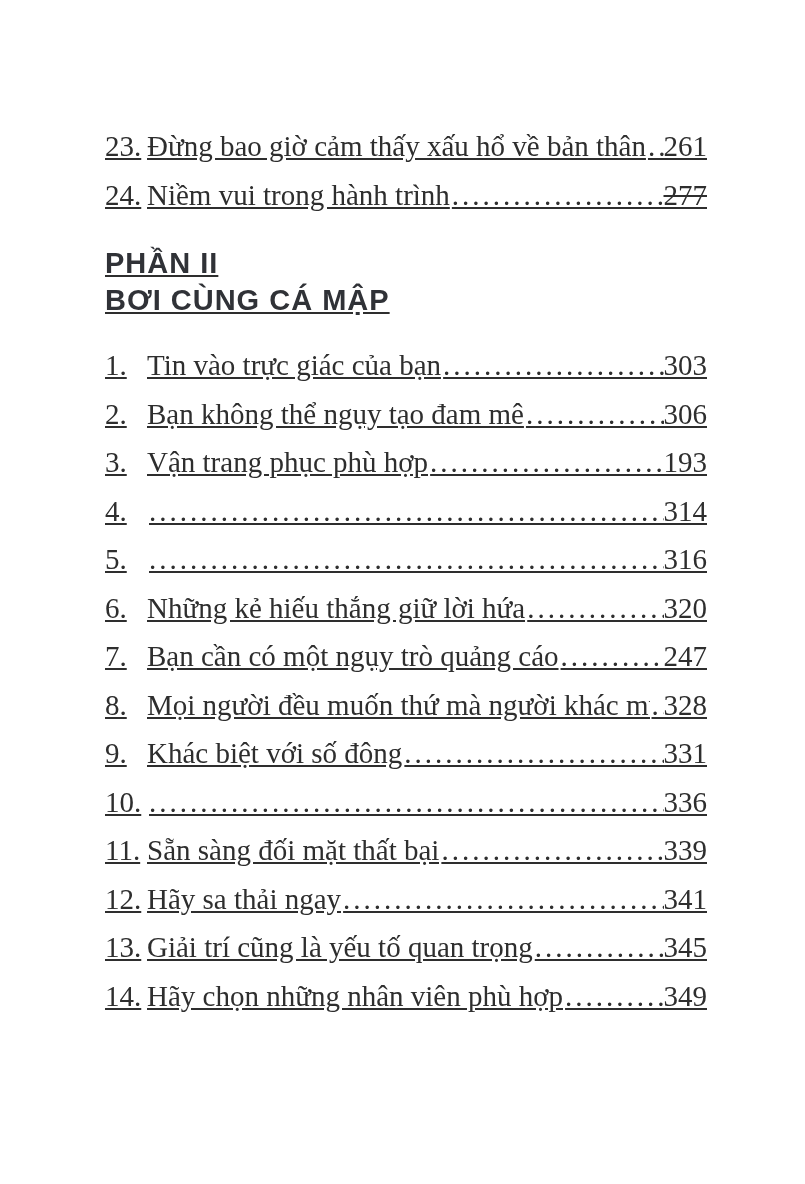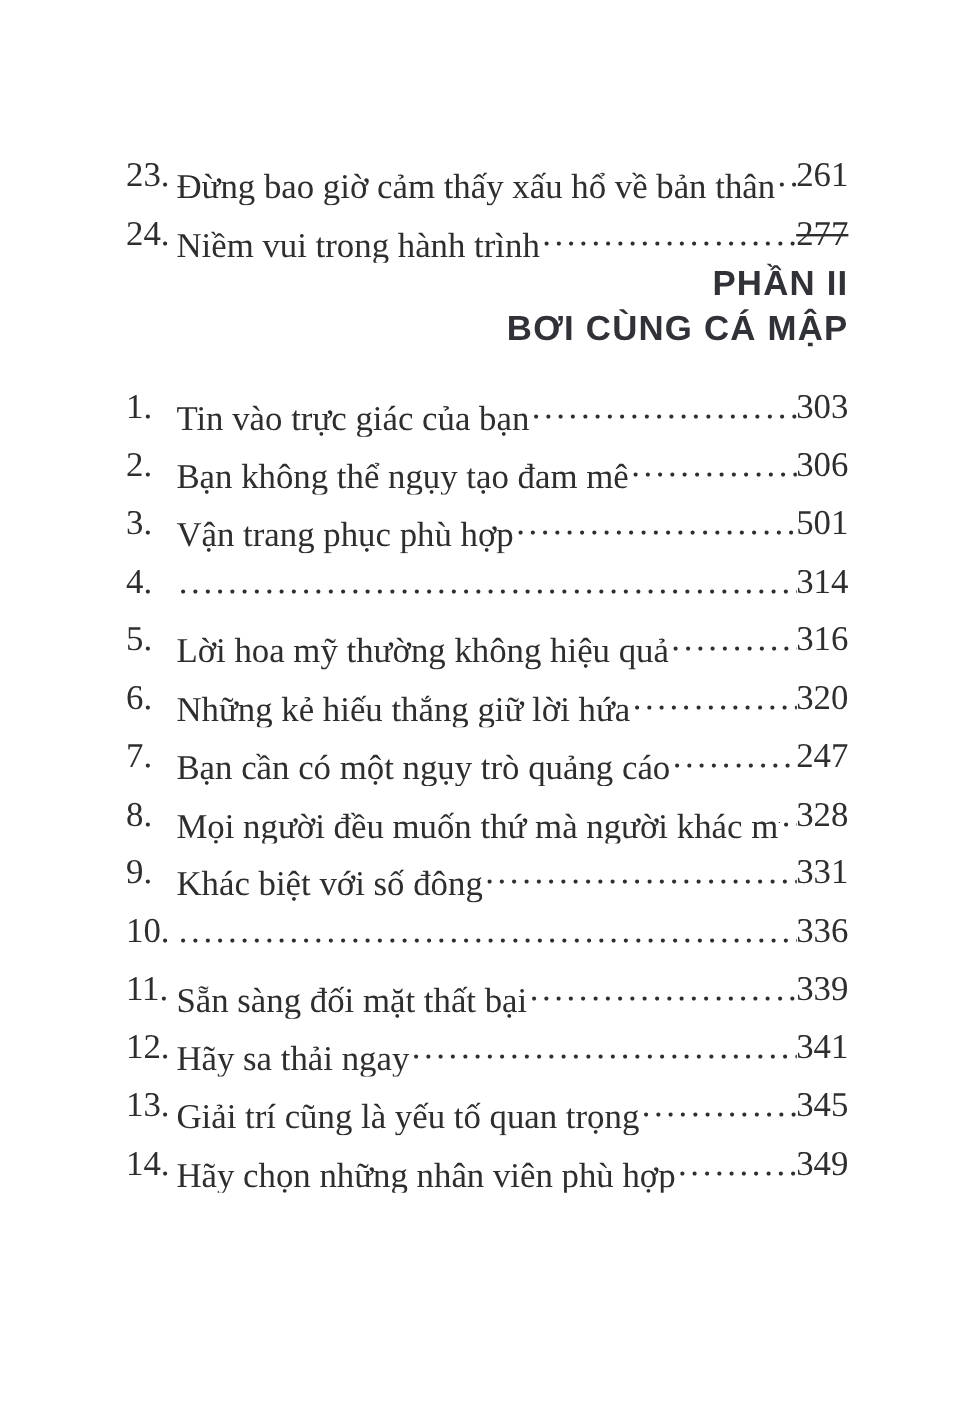--- a/index.html
+++ b/index.html
@@ -13,59 +13,60 @@
     overflow: hidden;
     font-family: "Liberation Serif", "DejaVu Serif", serif;
     color: #2e2e2e;
   }
   .page {
     box-sizing: border-box;
     width: 805px;
     height: 1004px;
     padding: 122px 98px 0 105px;
     background: #ffffff;
+    text-decoration: underline;
   }
   .toc-row {
     display: flex;
     align-items: stretch;
     height: 48.5px;
     line-height: 48.5px;
     font-size: 29px;
     white-space: nowrap;
   }
   .toc-num {
     flex: 0 0 42px;
     width: 42px;
   }
   .toc-title {
     flex: 0 1 auto;
     overflow: hidden;
-    margin-top: 10px;
   }
   .toc-dots {
     flex: 1 1 12px;
     min-width: 12px;
     overflow: hidden;
     white-space: nowrap;
     letter-spacing: 3px;
     padding-left: 2px;
   }
   .toc-dots::after {
     content: "..........................................................................................................";
   }
   .toc-page {
     flex: 0 0 auto;
   }
   .struck {
     text-decoration: line-through;
     text-decoration-thickness: 1.5px;
   }
   .section-heading {
+    margin-top: 26px;
     margin-bottom: 22px;
-    text-align: right;
+    text-align: left;
     font-family: "Liberation Sans", "DejaVu Sans", sans-serif;
     font-weight: 700;
     font-size: 29px;
     line-height: 37px;
     letter-spacing: 1px;
     color: #303237;
   }
 </style>
 </head>
 <body>
@@ -99,30 +100,29 @@
   <div class="toc-row">
     <span class="toc-num">2.</span>
     <span class="toc-title">Bạn không thể ngụy tạo đam mê</span>
     <span class="toc-dots"></span>
     <span class="toc-page">306</span>
   </div>
   <div class="toc-row">
     <span class="toc-num">3.</span>
     <span class="toc-title">Vận trang phục phù hợp</span>
     <span class="toc-dots"></span>
-    <span class="toc-page">501</span>
+    <span class="toc-page">193</span>
   </div>
   <div class="toc-row">
     <span class="toc-num">4.</span>
     <span class="toc-dots"></span>
     <span class="toc-page">314</span>
   </div>
   <div class="toc-row">
     <span class="toc-num">5.</span>
-    <span class="toc-title">Lời hoa mỹ thường không hiệu quả</span>
     <span class="toc-dots"></span>
     <span class="toc-page">316</span>
   </div>
   <div class="toc-row">
     <span class="toc-num">6.</span>
     <span class="toc-title">Những kẻ hiếu thắng giữ lời hứa</span>
     <span class="toc-dots"></span>
     <span class="toc-page">320</span>
   </div>
   <div class="toc-row">

